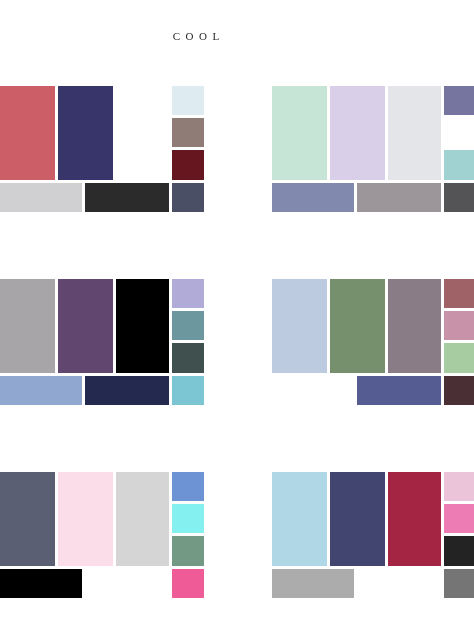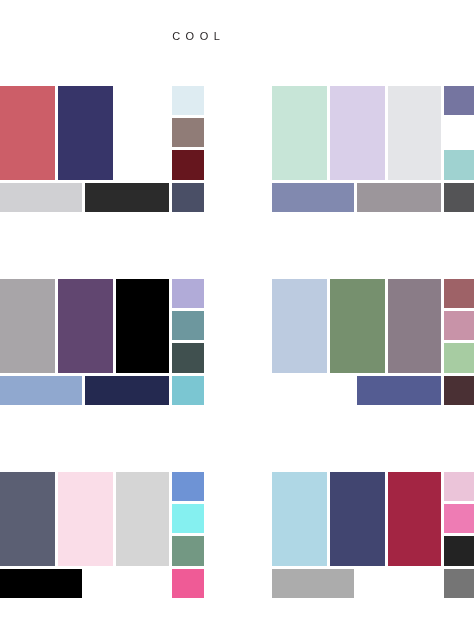--- a/index.html
+++ b/index.html
@@ -19,20 +19,21 @@
     position: absolute;
     left: 0;
     top: 30px;
     width: 392px;
     text-align: center;
     font-size: 11px;
     letter-spacing: 5.5px;
     color: #231f20;
     font-weight: 400;
     text-indent: 5.5px;
+    font-family: Liberation Serif, serif;
   }
   .palette-grid {
     position: absolute;
     left: 0;
     top: 0;
     width: 474px;
     height: 622px;
   }
   .palette {
     position: absolute;

